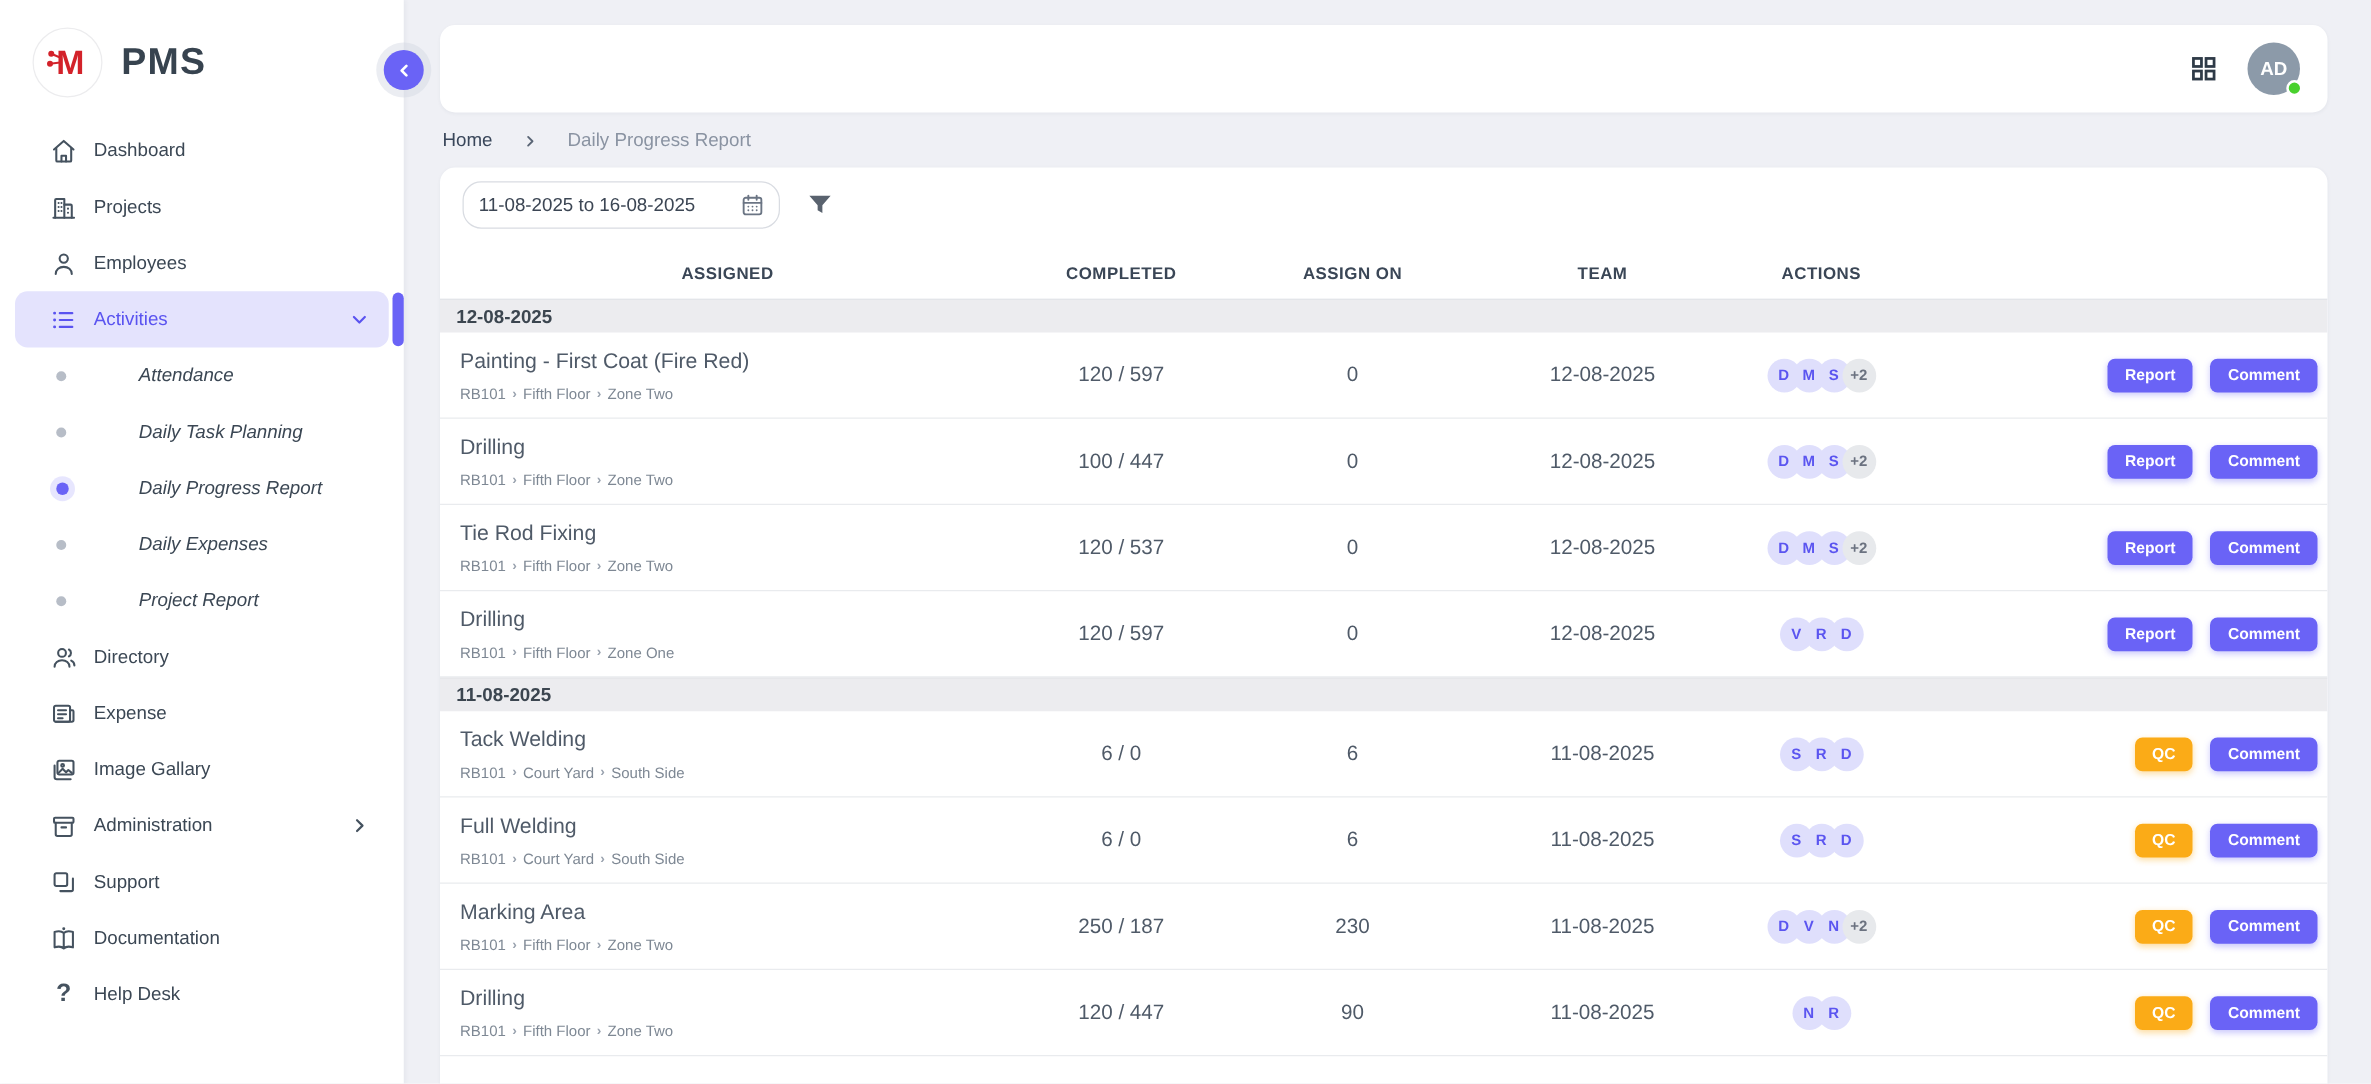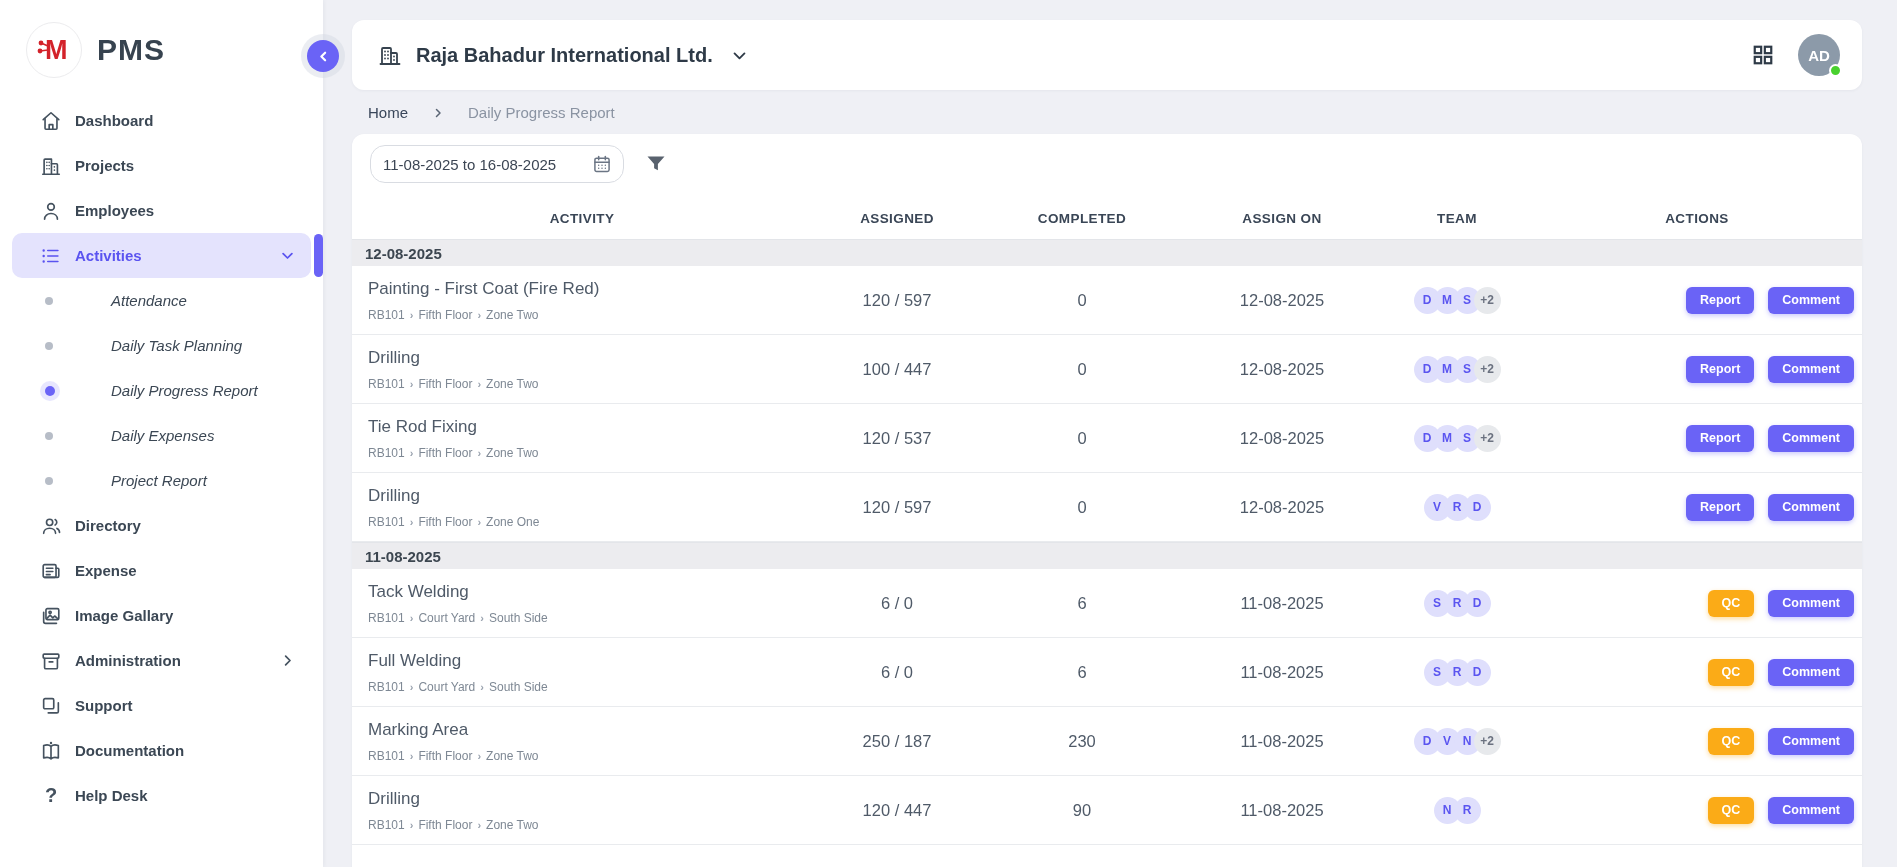--- a/index.html
+++ b/index.html
@@ -27,21 +27,21 @@
     border:none; color:#fff; display:flex; align-items:center; justify-content:center;
     box-shadow:0 0 0 6px rgba(210,214,226,.45); cursor:pointer; z-index:9;
   }
   .side-nav { margin-top:4px; }
   .side-item {
     position:relative; display:flex; align-items:center; height:45px;
     padding-left:40px; cursor:pointer; color:#3B4754; font-size:15px; font-weight:500;
   }
   .side-item .s-icon { width:22px; height:22px; display:flex; align-items:center; justify-content:center; color:#45525F; }
   .side-item .s-icon svg { width:22px; height:22px; }
-  .side-item .s-label { margin-left:13px;font-weight:bold; }
+  .side-item .s-label { margin-left:13px; }
   .side-item .chev { margin-left:auto; margin-right:28px; display:flex; color:#45525F; }
   .side-item.active {
     margin:0 12px; padding-left:28px; border-radius:10px;
     background:var(--accent-soft,#E4E3FD); color:var(--accent-text,#5A53F0);
   }
   .side-item.active .s-icon, .side-item.active .chev { color:var(--accent-text,#5A53F0); }
   .side-item.active .chev { margin-right:16px; }
   .side-item.active::after {
     content:""; position:absolute; right:-12px; top:1px; width:9px; height:43px;
     border-radius:6px; background:var(--accent,#6A63F6);
@@ -63,21 +63,21 @@
   .company-sel .c-icon { color:#37434F; display:flex; }
   .company-name { font-size:20px; font-weight:700; color:#2E3A47; }
   .company-sel .chev { color:#2E3A47; display:flex; margin-left:4px; }
   .topbar-right { margin-left:auto; display:flex; align-items:center; gap:24px; }
   .apps-btn { background:none; border:none; cursor:pointer; color:#2E3A47; display:flex; }
   .avatar { position:relative; width:42px; height:42px; border-radius:50%;
     background:var(--avatar-bg,#8C9AA9); color:#fff; font-size:15px; font-weight:700;
     display:flex; align-items:center; justify-content:center; cursor:pointer; }
   .online-dot { position:absolute; right:-2px; bottom:-1px; width:13px; height:13px;
     border-radius:50%; background:var(--online,#49D12E); border:2px solid #fff; }
-  .breadcrumb { display:flex; align-items:center; gap:24px; margin:14px 16px 0; font-size:15px; }
+  .breadcrumb { display:flex; align-items:center; gap:24px; margin:14px 2px 0; font-size:15px; }
   .breadcrumb .bc-home { color:#39465A; cursor:pointer; }
   .breadcrumb .bc-sep { color:#5A6575; display:flex; }
   .breadcrumb .bc-current { color:#8A93A2; }
   
   .content-card {
     margin-top:13px; background:#fff; border-radius:12px 12px 0 0;
     box-shadow:0 1px 3px rgba(40,50,70,.05); flex:1; padding-top:11px; overflow:hidden;
   }
   .filter-row { display:flex; align-items:center; padding-left:18px; }
   .date-input {
@@ -273,36 +273,20 @@
           <span class="qmark">?</span>
         </span>
         <span class="s-label">Help Desk</span>
       </div>
     </nav>
 </aside>
 
 <div class="main">
 
   <header class="topbar">
-    <div class="company-sel">
-      <span class="c-icon">
-        <svg width="24" height="24" viewBox="0 0 24 24" fill="none" stroke="currentColor" stroke-width="1.8" stroke-linecap="round" stroke-linejoin="round">
-          <path d="M4 21V6a1 1 0 011-1h7a1 1 0 011 1v15"></path>
-            <path d="M13 10h5a1 1 0 011 1v10"></path>
-            <path d="M2.5 21h19"></path>
-          <path d="M7 8.5h.01M10 8.5h.01M7 12h.01M10 12h.01M7 15.5h.01M10 15.5h.01M16 13.5h.01M16 17h.01"></path>
-        </svg>
-      </span>
-      <span class="company-name">Raja Bahadur International Ltd.</span>
-      <span class="chev">
-        <svg width="17" height="17" viewBox="0 0 24 24" fill="none" stroke="currentColor" stroke-width="2.6" stroke-linecap="round" stroke-linejoin="round">
-            <polyline points="5,9 12,16 19,9"></polyline>
-          </svg>
-      </span>
-    </div>
     <div class="topbar-right">
       <button class="apps-btn">
         <svg width="22" height="22" viewBox="0 0 24 24" fill="none" stroke="currentColor" stroke-width="2.4">
           <rect x="3" y="3" width="7" height="7"></rect>
             <rect x="14" y="3" width="7" height="7"></rect>
           <rect x="3" y="14" width="7" height="7"></rect>
             <rect x="14" y="14" width="7" height="7"></rect>
         </svg>
       </button>
       <div class="avatar">
@@ -335,21 +319,20 @@
         </svg>
       </span>
       <button class="funnel-btn">
         <svg width="24" height="24" viewBox="0 0 24 24" fill="currentColor">
             <path d="M3.5 4.5h17l-6.6 7.6v6.2l-3.8-2.1v-4.1z"></path>
           </svg>
       </button>
     </div>
 
     <div class="grid-cols thead">
-        <div class="th">ACTIVITY</div>
         <div class="th">ASSIGNED</div>
         <div class="th">COMPLETED</div>
         <div class="th">ASSIGN ON</div>
         <div class="th">TEAM</div>
         <div class="th">ACTIONS</div>
       </div>
     <div>
         <div class="group-row">12-08-2025</div>
         <div class="grid-cols data-row">
           <div class="cell-activity">

